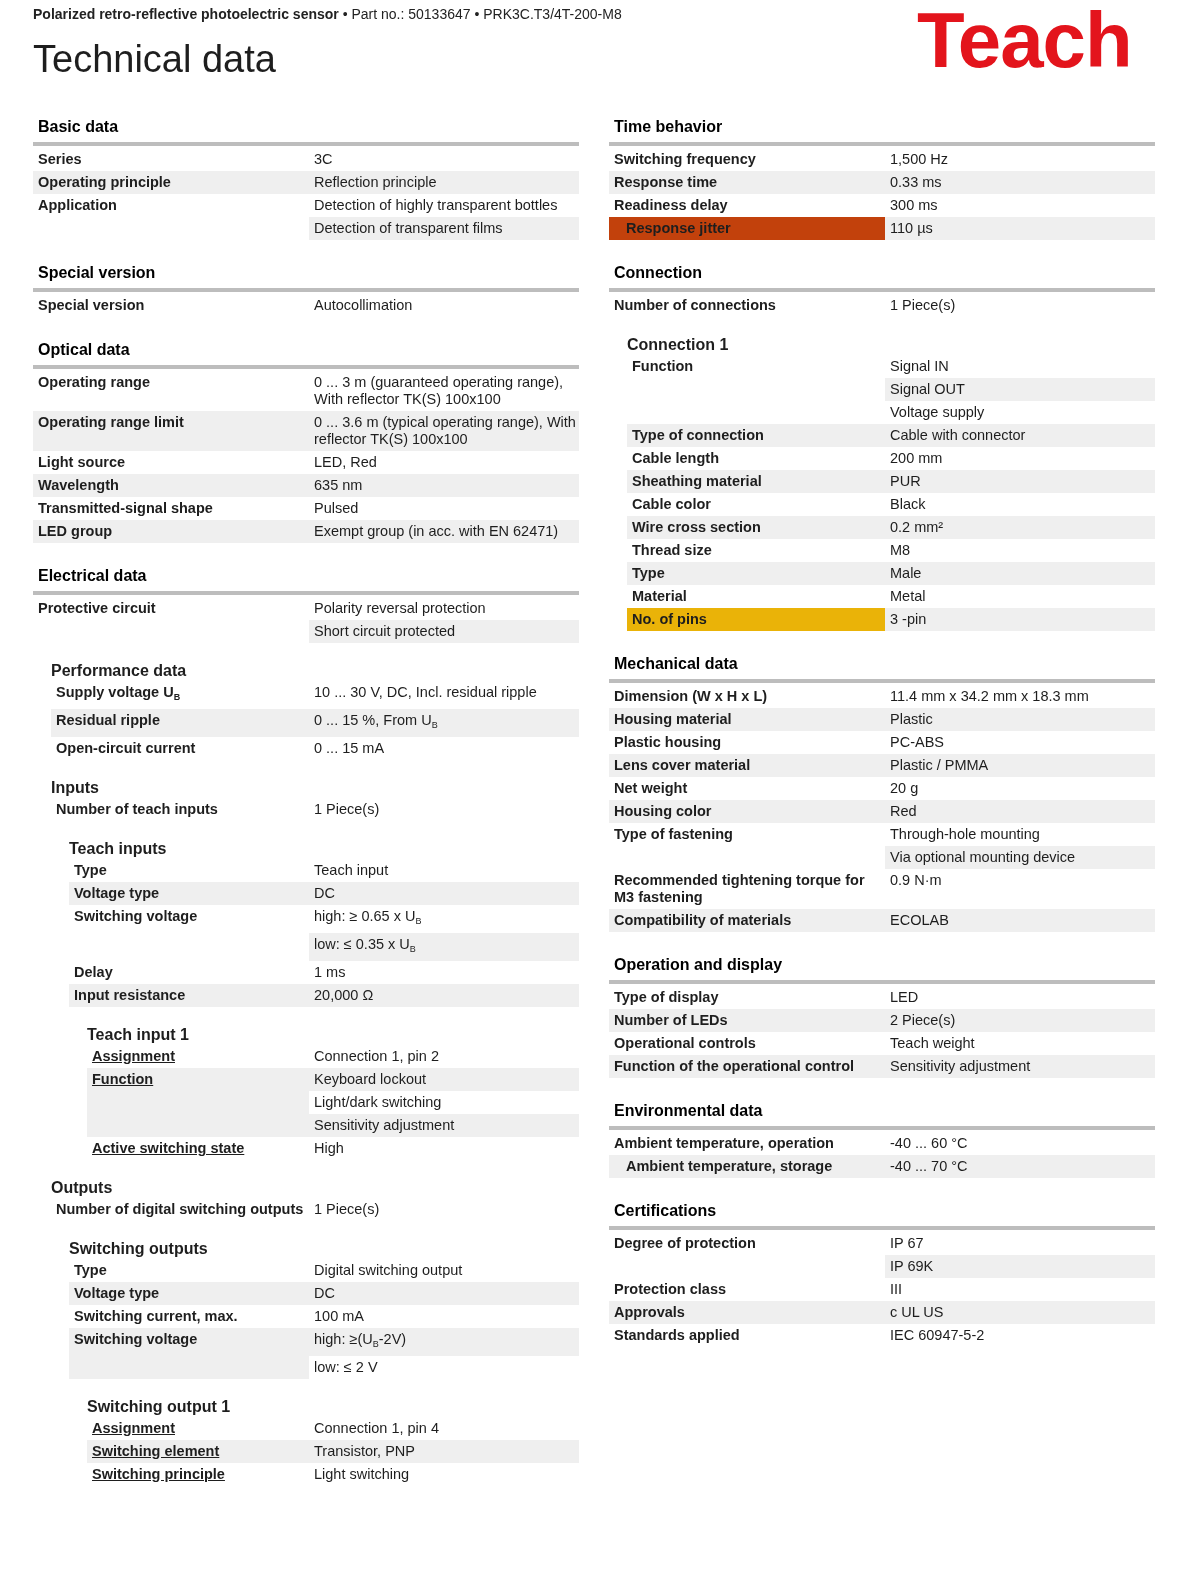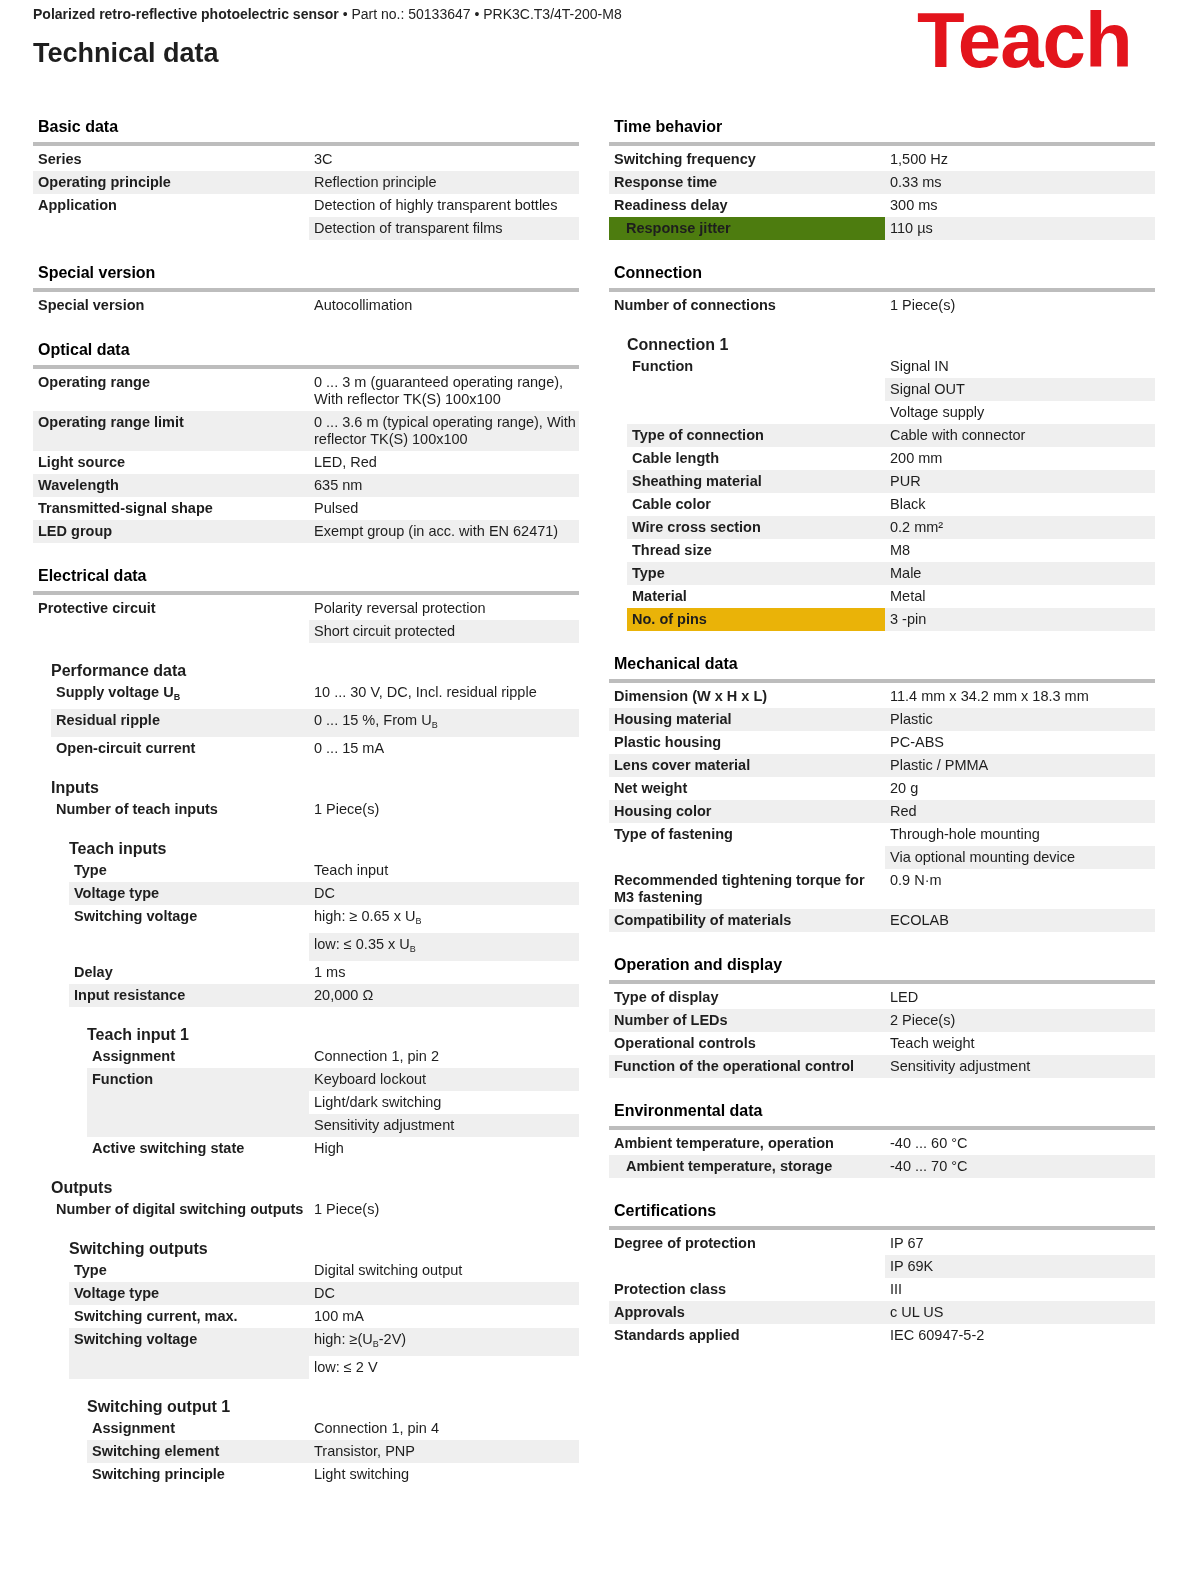--- a/index.html
+++ b/index.html
@@ -1,38 +1,38 @@
 <!DOCTYPE html>
 <html><head>
 <meta charset="utf-8">
 <style>
   * { box-sizing: border-box; margin: 0; padding: 0; }
   body { width: 1199px; height: 1583px; background: #ffffff; font-family: "Liberation Sans", sans-serif; color: #1e1e1e; position: relative; overflow: hidden; }
   .subtitle { position: absolute; left: 33px; top: 6px; font-size: 14px; color: #222; }
   .subtitle b { font-weight: bold; }
-  .title { position: absolute; left: 33px; top: 38px; font-size: 27px; font-weight: bold; color: #1e1e1e; }
+  .title { position: absolute; left: 33px; top: 38px; font-size: 38px; font-weight: normal; color: #1e1e1e; }
   .logo { position: absolute; left: 917px; top: 0px; font-size: 78px; font-weight: bold; color: #e3141c; letter-spacing: -1px; line-height: 80px; }
   .col { position: absolute; top: 114px; width: 546px; }
   .col.left { left: 33px; }
   .col.right { left: 609px; }
   .sec-head { font-size: 16px; font-weight: bold; color: #000000; padding-left: 5px; height: 28px; line-height: 26px; }
   .sec-rule { height: 4px; background: #bdbdbd; margin-bottom: 2px; }
   .sec-gap { height: 20px; }
   .sub-head { font-size: 16px; font-weight: bold; color: #1e1e1e; height: 20px; line-height: 20px; margin-top: 18px; }
   .row { display: flex; font-size: 14.5px; line-height: 17px; }
   .row .lbl { width: 276px; font-weight: bold; padding: 3px 5px 3px 5px; }
   .row .val { flex: 1; }
   .row .val div { padding: 3px 0 3px 5px; }
   .shade { background: #efefef; }
   .i1 { margin-left: 18px; }
   .i2 { margin-left: 36px; }
   .i3 { margin-left: 54px; }
   .i1 .lbl { width: 258px; }
   .i2 .lbl { width: 240px; }
-  .i3 .lbl { width: 222px; }
+  .i3 .lbl { width: 222px; text-decoration: underline; }
   sub { font-size: 9px; vertical-align: -3px; }
 </style>
 </head>
 <body>
 
 <div class="subtitle"><b>Polarized retro-reflective photoelectric sensor</b><span> • Part no.: 50133647 • PRK3C.T3/4T-200-M8</span></div>
 <div class="title">Technical data</div>
 <div class="logo">Teach</div>
 
 <div class="col left" id="col-left">
@@ -285,21 +285,21 @@
           <div class="shade">0.33 ms</div>
         </div>
       </div>
       <div class="row">
         <div class="lbl">Readiness delay</div>
         <div class="val">
           <div>300 ms</div>
         </div>
       </div>
       <div class="row">
-        <div class="lbl shade" style="background: #4d7c0f; padding-left: 17px;">Response jitter</div>
+        <div class="lbl shade" style="background: #c2410c; padding-left: 17px;">Response jitter</div>
         <div class="val">
           <div class="shade">110 µs</div>
         </div>
       </div>
     </div>
     <div class="sec-gap"></div>
     <div>
       <div class="sec-head">Connection</div>
       <div class="sec-rule"></div>
       <div class="row">

